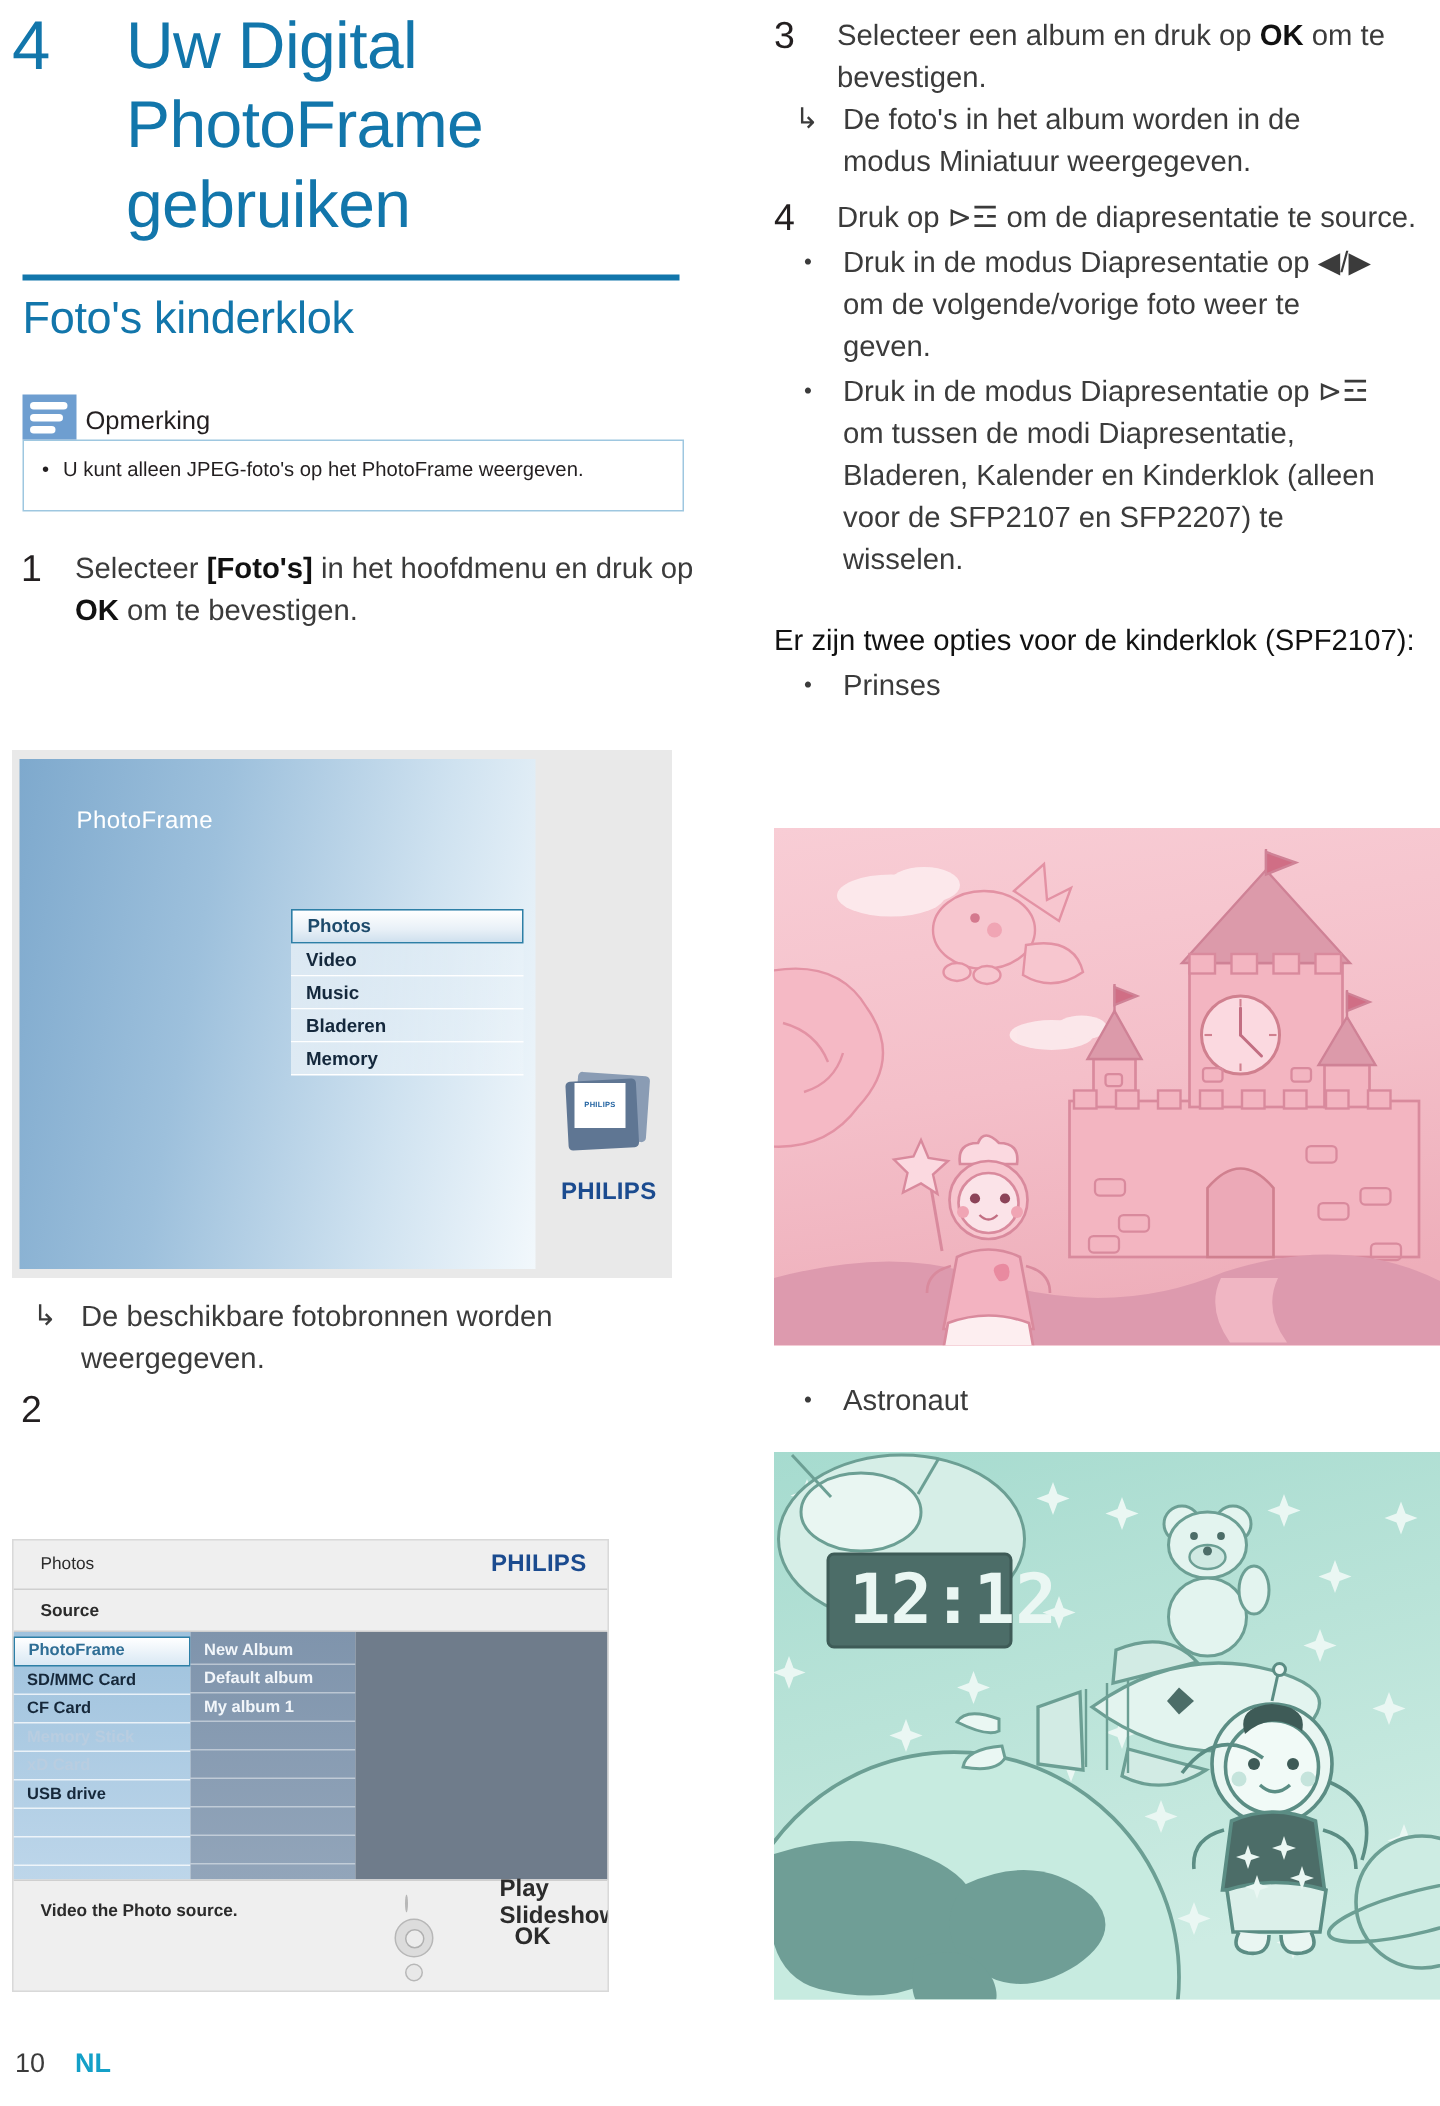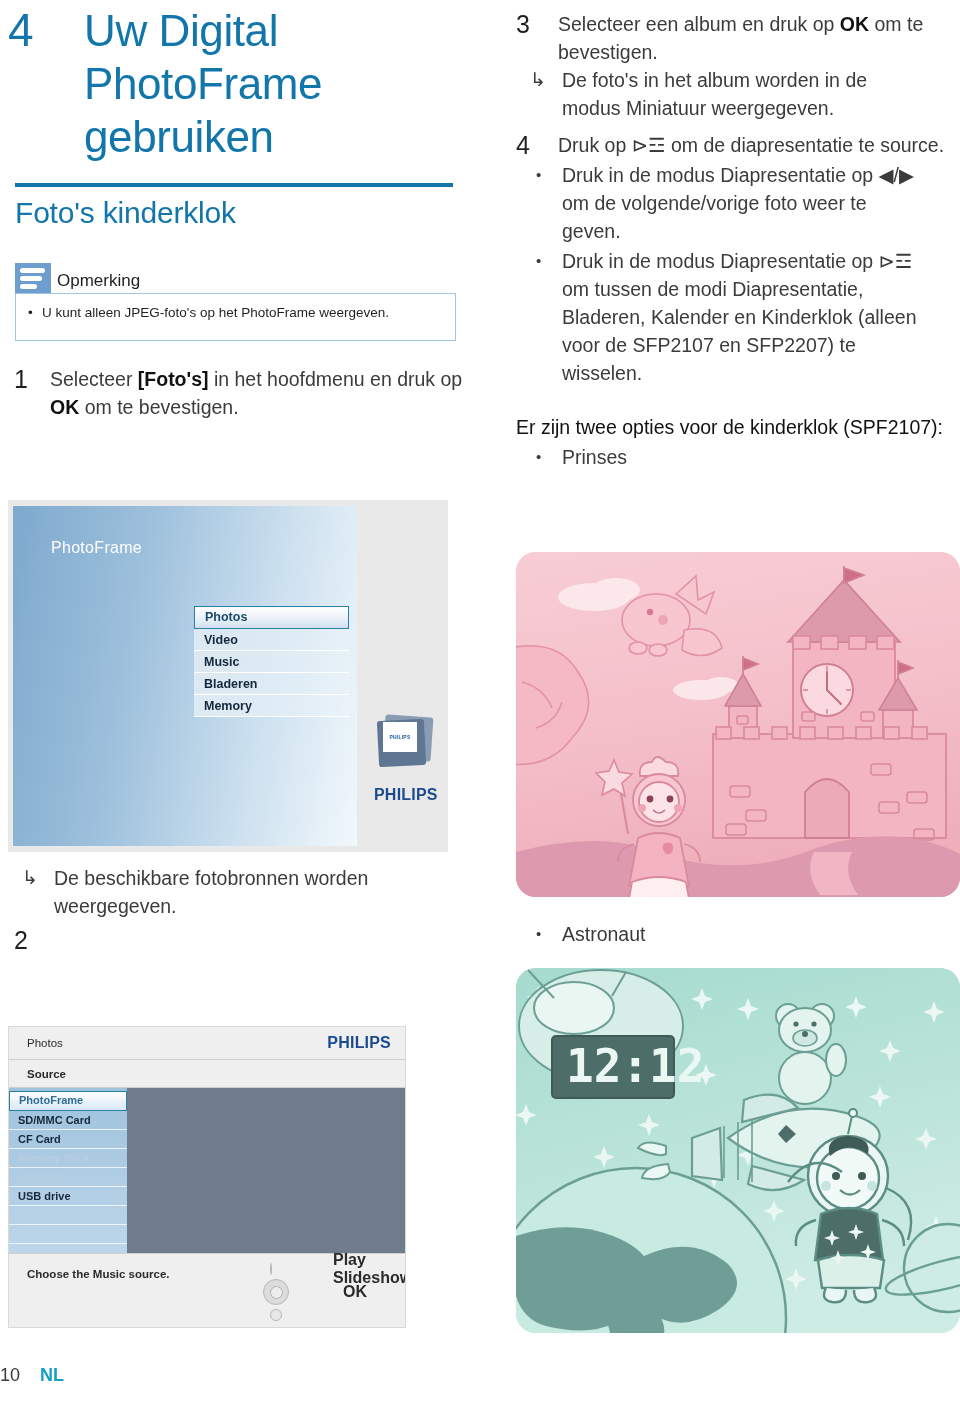--- a/index.html
+++ b/index.html
@@ -186,32 +186,32 @@
     border: 1px solid #b7b7b7; background: #dcdcdc;
     display:flex; align-items:center; justify-content:center;
   }
   .s2-knob-b::after {
     content:""; width: 11px; height: 11px; border-radius: 50%;
     border: 1px solid #b0b0b0; background: #ececec;
   }
   .s2-blabel { font-size: 16px; font-weight: 700; color: #2b2b2b; margin-left: 10px; padding-left: 44px; }
 
   
-  .imgbox { position: absolute; overflow: hidden; border-radius: 20px; }
+  .imgbox { position: absolute; overflow: hidden; }
   .pinkshot {
     left: 516px; top: 552px; width: 444px; height: 345px;
     background: linear-gradient(175deg,#f6c7d0 0%,#f7c9cf 40%,#f2b9c4 75%,#eeadbb 100%);
   }
   .greenshot {
     left: 516px; top: 968px; width: 444px; height: 365px;
     background: linear-gradient(165deg,#a8dcd0 0%,#b7e2d6 45%,#c9ebe0 100%);
   }
 
   
-  .footer { position: absolute; left: 0; bottom: 18px; display: flex; align-items: center; }
+  .footer { position: absolute; left: 10px; bottom: 18px; display: flex; align-items: center; }
   .pg-num { font-size: 18px; color: #3b3b3b; }
   .pg-lang { font-size: 18px; color: #14a0c8; font-weight: 700; margin-left: 20px; }
 </style>
 </head>
 <body>
 
 <div class="page">
 
   <div class="col-left">
 
@@ -289,24 +289,34 @@
       <div class="s2-pane1">
         <div class="s2-row sel">PhotoFrame</div>
         <div class="s2-row">SD/MMC Card</div>
         <div class="s2-row">CF Card</div>
         <div class="s2-row dim">Memory Stick</div>
         <div class="s2-row dim">xD Card</div>
         <div class="s2-row">USB drive</div>
         <div class="s2-row"></div>
         <div class="s2-row"></div>
       </div>
+      <div class="s2-pane2">
+        <div class="s2-row">New Album</div>
+        <div class="s2-row">Default album</div>
+        <div class="s2-row">My album 1</div>
+        <div class="s2-row"></div>
+        <div class="s2-row"></div>
+        <div class="s2-row"></div>
+        <div class="s2-row"></div>
+        <div class="s2-row"></div>
+      </div>
       <div class="s2-pane3"></div>
     </div>
     <div class="s2-foot">
-      <div class="hint">Choose the Music source.</div>
+      <div class="hint">Video the Photo source.</div>
       <div class="s2-btns">
         <div class="s2-btnrow">
           <div class="s2-knob-s"></div>
           <div class="s2-blabel" style="margin-left:17px">Play Slideshow</div>
         </div>
         <div class="s2-btnrow" style="height:28px">
           <div class="s2-knob-b"></div>
           <div class="s2-blabel">OK</div>
         </div>
         <div class="s2-btnrow">

